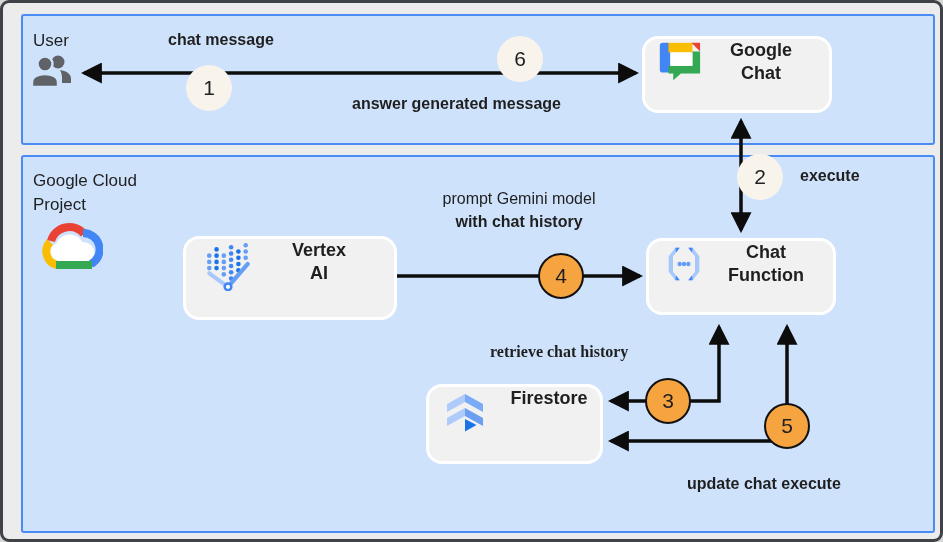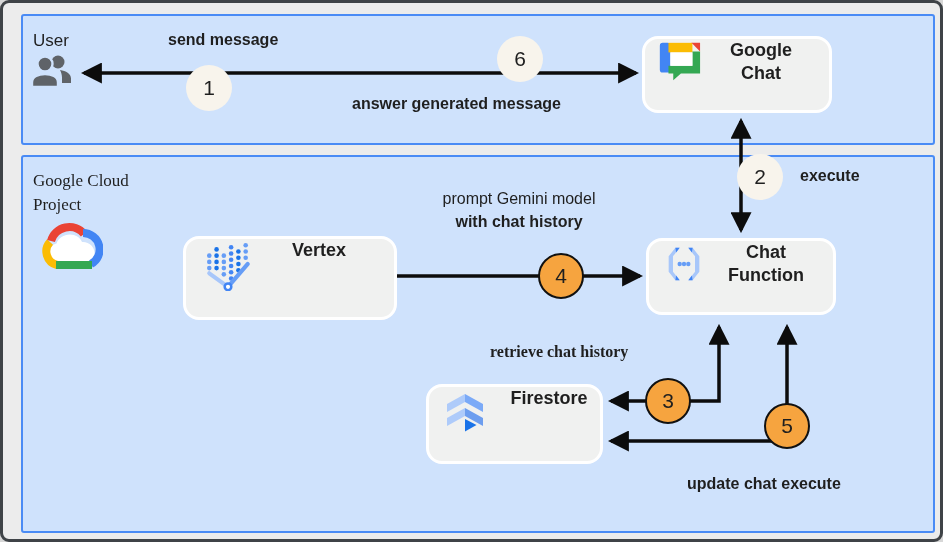--- a/index.html
+++ b/index.html
@@ -13,21 +13,21 @@
     position:absolute;box-sizing:border-box;border-radius:3px;
     background:var(--panel_bg,#cfe2fc);
     border:2px solid var(--panel_border,#4a8bf5);
   }
   #user-panel{left:18px;top:11px;width:914px;height:131px;}
   #cloud-panel{left:18px;top:152px;width:914px;height:378px;}
   .panel-title{
     position:absolute;font-size:17px;font-weight:400;color:var(--text,#1f1f1f);
     line-height:24px;white-space:nowrap;
   }
-  .panel-title span{display:block;font-family:Liberation Serif, serif;}
+  .panel-title span{display:block;}
   #arrow-layer{position:absolute;left:0;top:0;width:943px;height:542px;pointer-events:none;}
   .node{
     position:absolute;box-sizing:border-box;border-radius:16px;
     background:var(--node_bg,#f0f1f0);
     border:3px solid var(--node_border,#ffffff);
     display:flex;align-items:flex-start;padding:0 10px;
   }
   .node .icon{flex:0 0 auto;display:flex;align-items:center;justify-content:center;}
   .node .node-label{
     flex:1 1 auto;text-align:center;font-size:18px;font-weight:700;
@@ -149,20 +149,21 @@
             <circle cx="28" cy="32" r="2.2"></circle>
             <circle cx="28" cy="38" r="2.2"></circle>
         </g>
         <path d="M7 33 L25 46" stroke="#a8c7fa" stroke-width="4" stroke-linecap="round" fill="none"></path>
         <path d="M25 46 L44 24" stroke="#669df6" stroke-width="4" stroke-linecap="round" fill="none"></path>
         <circle cx="25" cy="46" r="3.2" fill="#ffffff" stroke="#4285f4" stroke-width="2.4"></circle>
       </svg>
     </span>
     <span class="node-label">
       <span>Vertex</span>
+      <span>AI</span>
     </span>
   </div>
 
   <div class="node" id="cf-node">
     <span class="icon">
       <svg width="50" height="46" viewBox="0 0 48 48">
         <path d="M15 7 L8 16 V32 L15 41 H19.5 L12.5 32 V16 L19.5 7 Z" fill="#a8c7fa"></path>
         <polygon points="15,7 19.5,7 15.8,12" fill="#4285f4"></polygon>
         <polygon points="15,41 19.5,41 15.8,36" fill="#4285f4"></polygon>
         <path d="M33 7 L40 16 V32 L33 41 H28.5 L35.5 32 V16 L28.5 7 Z" fill="#a8c7fa"></path>
@@ -206,21 +207,21 @@
   <div class="badge orange" style="left:535px;top:250px;">
     <span>4</span>
   </div>
   <div class="badge orange" style="left:642px;top:375px;">
     <span>3</span>
   </div>
   <div class="badge orange" style="left:761px;top:400px;">
     <span>5</span>
   </div>
 
-  <div class="flow-label" style="left:165px;top:28px;">send message</div>
+  <div class="flow-label" style="left:165px;top:28px;">chat message</div>
   <div class="flow-label" style="left:349px;top:92px;">answer generated message</div>
   <div class="flow-label" style="left:797px;top:164px;">execute</div>
   <div class="flow-label" id="prompt-label">
     <span class="regular">prompt Gemini model</span>
     <span>with chat history</span>
   </div>
   <div class="flow-label" style="left:487px;top:340px;font-family:Liberation Serif, serif;">retrieve chat history</div>
   <div class="flow-label" style="left:684px;top:472px;">update chat execute</div>
 
 </div>

